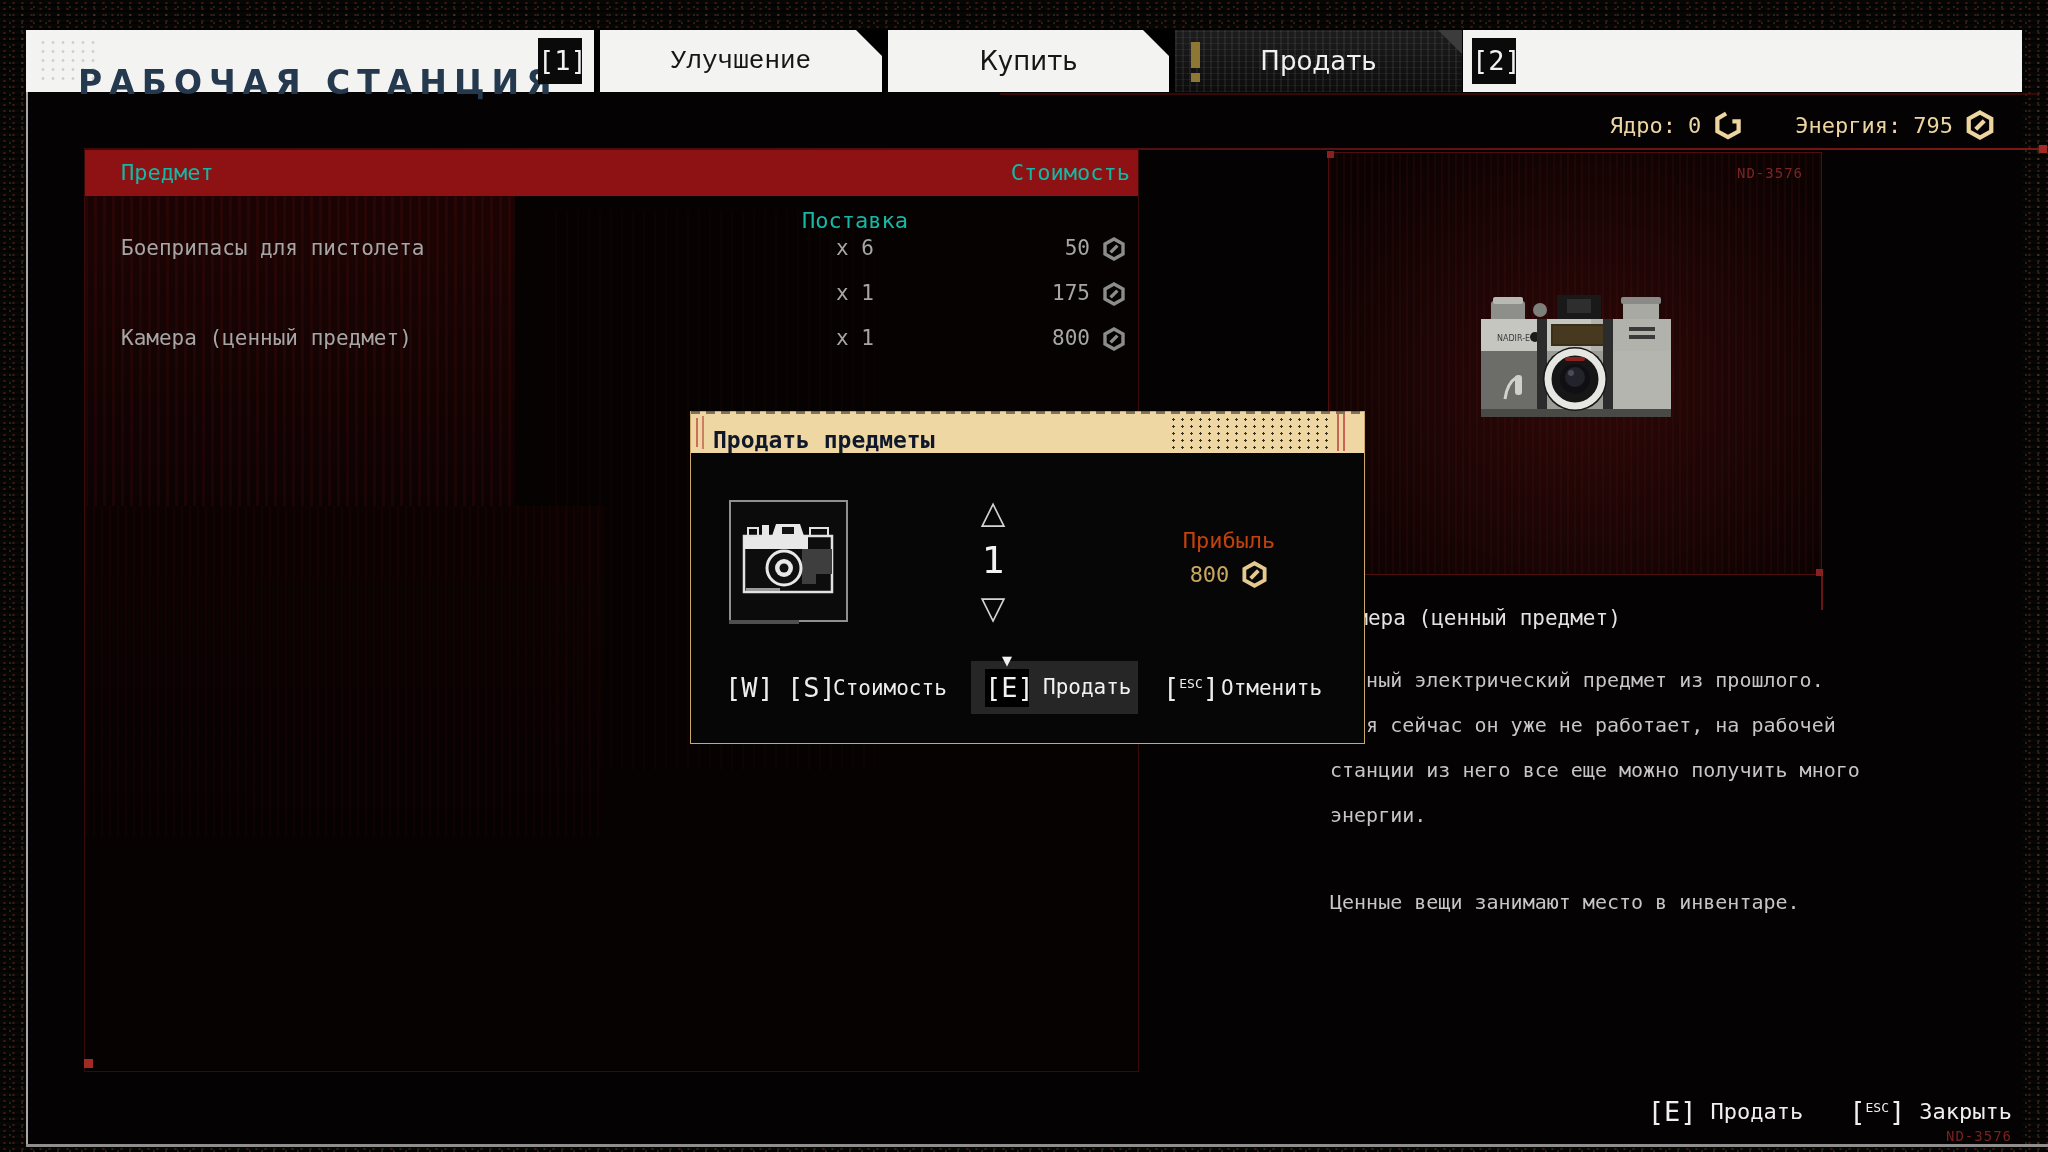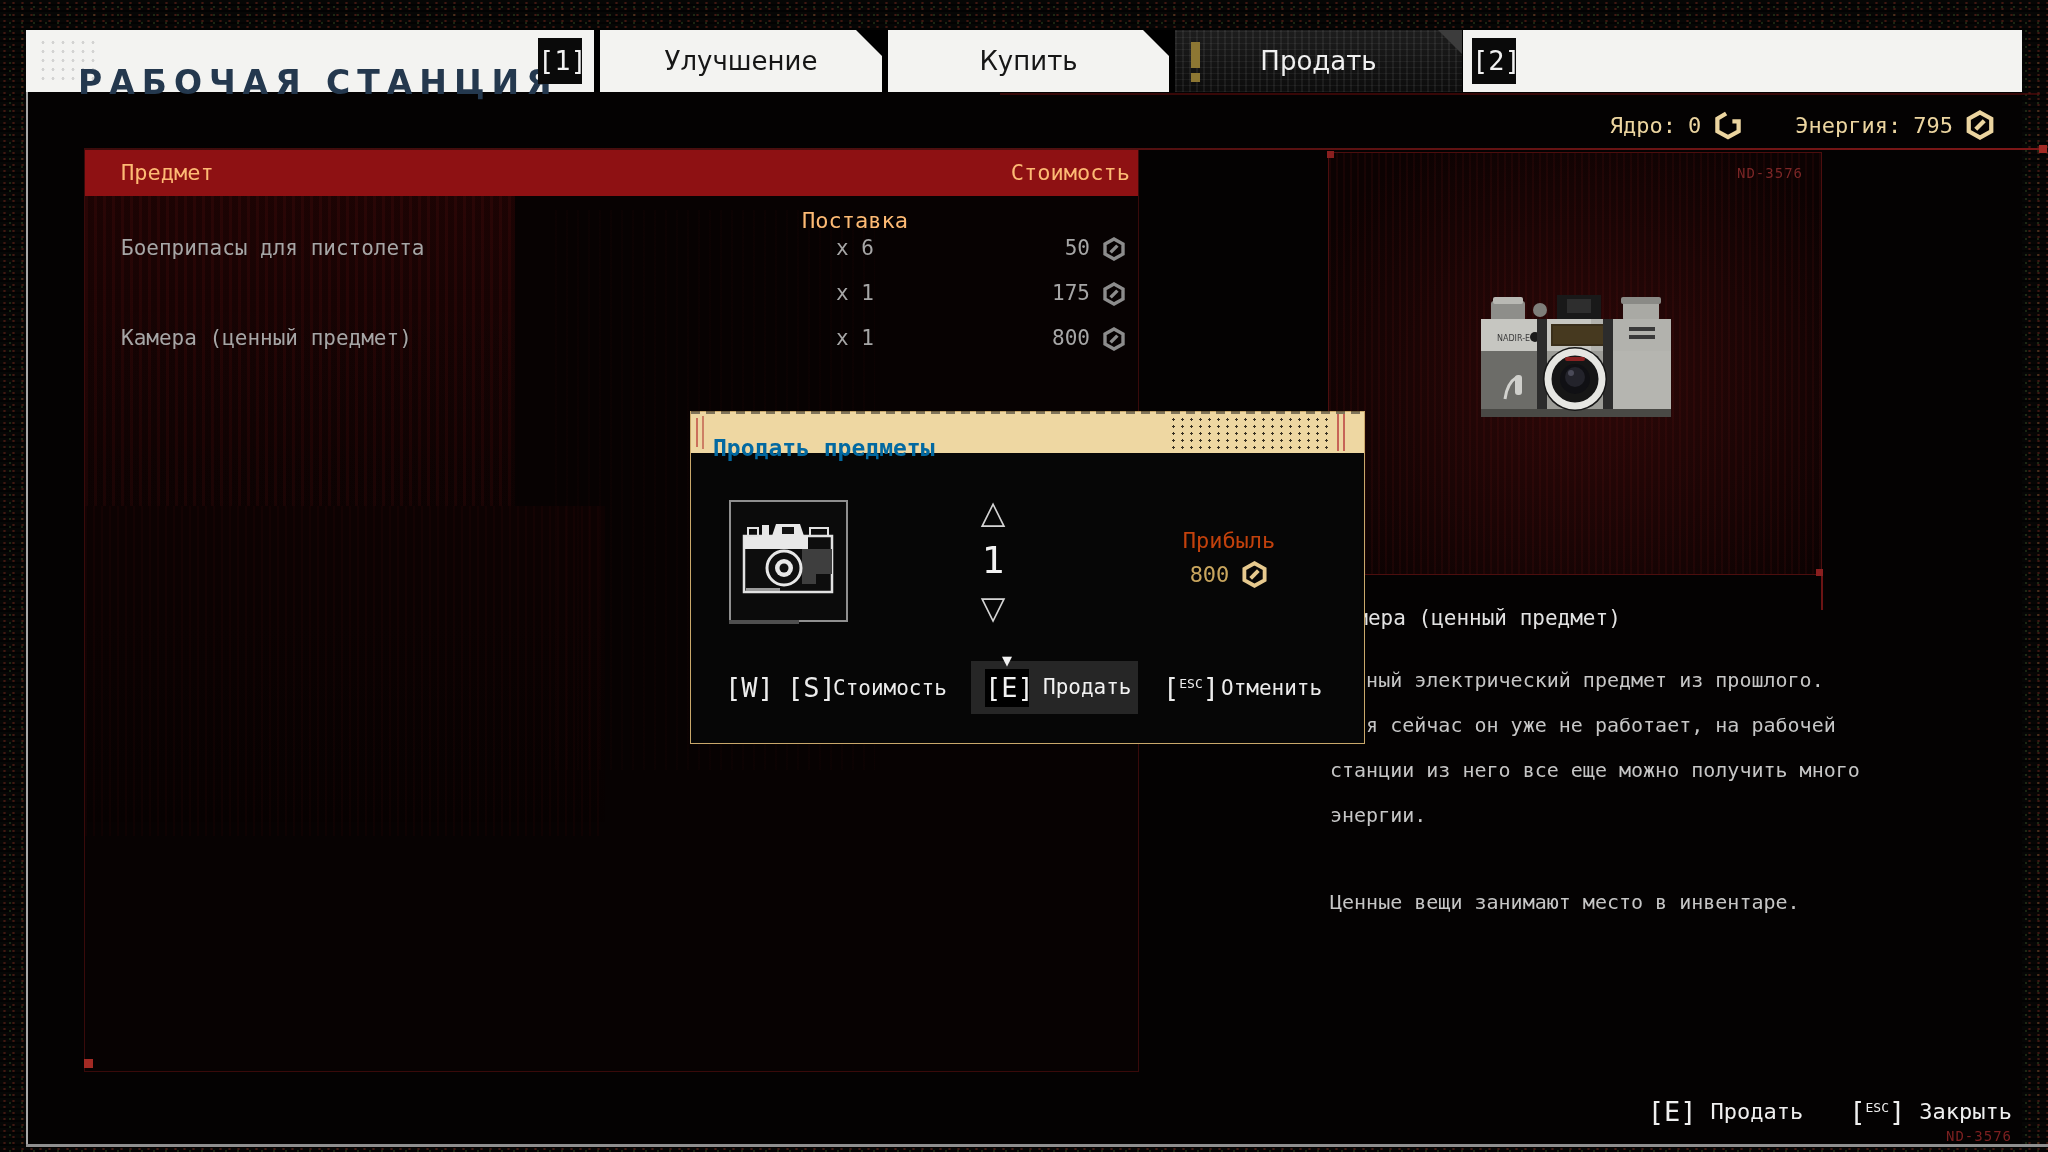--- a/index.html
+++ b/index.html
@@ -25,21 +25,21 @@
     background-image:radial-gradient(#b9b9b9 1.4px, transparent 1.6px);background-size:10px 9px;opacity:.55;}
   .page-title{position:absolute;left:52px;top:0;line-height:62px;font-family:"DejaVu Sans",sans-serif;
     font-weight:bold;font-size:33px;letter-spacing:7px;color:#24384e;white-space:nowrap;}
   .keycap{position:absolute;background:#0a0a0a;color:#f2f2f2;text-align:center;
     font-size:27px;line-height:46px;width:44px;height:46px;top:8px;}
   .kc1{left:512px;} .kc2{left:1446px;}
   .tab{position:absolute;top:0;height:62px;text-align:center;font-family:"DejaVu Sans",sans-serif;
     font-size:26px;line-height:62px;color:#161616;cursor:pointer;}
   .tab-white{background:#f3f3f1;}
   .tab-white::after{content:"";position:absolute;right:0;top:0;border-top:26px solid #000;border-left:26px solid transparent;}
-  .tab1{left:574px;width:282px;} .tab2{left:862px;width:281px;}
+  .tab1{left:574px;width:282px;font-family:Liberation Mono, monospace;} .tab2{left:862px;width:281px;}
   .tab-active{left:1149px;width:287px;color:#f0f0f0;background:
       repeating-linear-gradient(90deg, rgba(255,255,255,.06) 0 2px, transparent 2px 7px),
       repeating-linear-gradient(0deg, rgba(255,255,255,.05) 0 1px, transparent 1px 6px),
       linear-gradient(180deg,#1d1d1d,#0c0c0c);}
   .tab-active::after{content:"";position:absolute;right:0;top:0;border-top:24px solid #3c3c3c;border-left:24px solid transparent;}
   .seg-rest{left:1437px;width:559px;}
   .alert-marker{position:absolute;left:16px;top:12px;width:9px;height:38px;}
   .alert-marker .bar{position:absolute;left:0;top:0;width:9px;height:26px;background:#8d7733;}
   .alert-marker .dot{position:absolute;left:0;top:31px;width:9px;height:9px;background:#8d7733;}
 
@@ -57,21 +57,21 @@
     border:1px solid #390a0a;border-top:none;background:#070202;}
   .sell-tex1{position:absolute;left:0;top:46px;width:430px;height:310px;opacity:.8;background:
       repeating-linear-gradient(90deg, rgba(150,22,22,.16) 0 3px, rgba(60,8,8,.10) 3px 9px),
       linear-gradient(180deg, rgba(120,14,14,.22), rgba(40,6,6,.08));}
   .sell-tex2{position:absolute;left:0;top:356px;width:520px;height:330px;opacity:.55;background:
       repeating-linear-gradient(90deg, rgba(130,18,18,.12) 0 2px, transparent 2px 8px),
       linear-gradient(180deg, rgba(90,10,10,.14), transparent);}
   .sell-tex3{position:absolute;left:470px;top:60px;width:320px;height:560px;opacity:.4;background:
       repeating-linear-gradient(90deg, rgba(120,16,16,.10) 0 2px, transparent 2px 11px);}
   .corner-sq{position:absolute;left:-1px;bottom:3px;width:9px;height:9px;background:#a32a24;}
-  .sell-header{position:absolute;left:0;top:0;width:100%;height:46px;background:#8e1113;color:#fdba74;font-size:22px;}
+  .sell-header{position:absolute;left:0;top:0;width:100%;height:46px;background:#8e1113;color:#14b8a6;font-size:22px;}
   .sell-header .col-name{position:absolute;left:36px;line-height:46px;}
   .sell-header .col-supply{position:absolute;left:680px;width:180px;text-align:center;line-height:46px;margin-top:48px;}
   .sell-header .col-cost{position:absolute;right:8px;line-height:46px;}
   .sell-rows{position:absolute;left:0;top:76px;width:100%;}
   .sell-row{position:relative;height:45px;color:#a6a6a6;font-size:21px;cursor:pointer;}
   .sell-row .cell-name{position:absolute;left:36px;line-height:45px;}
   .sell-row .cell-supply{position:absolute;left:680px;width:180px;text-align:center;line-height:45px;}
   .sell-row .cell-cost{position:absolute;right:48px;line-height:45px;}
   .sell-row .hexi{position:absolute;right:12px;top:11px;width:24px;height:24px;color:#8c8c8c;}
 
@@ -90,21 +90,21 @@
   .details{position:absolute;left:1330px;top:606px;width:590px;color:#c6c6c6;}
   .details-title{position:absolute;left:0;top:0;font-size:21px;color:#e2e2e2;white-space:nowrap;}
   .details-desc{position:absolute;left:0;top:52px;font-size:20px;line-height:45px;white-space:pre-line;}
   .details-note{position:absolute;left:0;top:284px;font-size:20px;white-space:nowrap;}
 
   
   .modal{position:absolute;left:690px;top:411px;width:673px;height:331px;border:1px solid #c9a86b;background:#060606;}
   .modal-header{position:absolute;left:0;top:0;width:100%;height:41px;background:#eed7a2;}
   .modal-header::before{content:"";position:absolute;left:0;top:-1px;width:100%;height:3px;opacity:.5;
     background:repeating-linear-gradient(90deg,#111 0 9px, transparent 9px 15px);}
-  .modal-title{position:absolute;left:22px;top:16px;line-height:41px;font-size:23px;font-weight:bold;color:#0369a1;}
+  .modal-title{position:absolute;left:22px;top:8px;line-height:41px;font-size:23px;font-weight:bold;color:#0f172a;}
   .glitch-l{position:absolute;left:5px;top:6px;width:2px;height:29px;background:#c2554a;opacity:.8;}
   .glitch-l2{position:absolute;left:11px;top:4px;width:2px;height:33px;background:#b8453a;opacity:.6;}
   .hdr-dots{position:absolute;left:478px;top:4px;width:160px;height:33px;opacity:.85;
     background-image:radial-gradient(#17110a 1.4px, transparent 1.6px);background-size:9px 7px;}
   .hdr-redlines{position:absolute;left:646px;top:2px;width:10px;height:37px;
     background:repeating-linear-gradient(90deg,#c0504a 0 2px, transparent 2px 6px);opacity:.85;}
   .thumb-box{position:absolute;left:38px;top:88px;width:115px;height:118px;border:2px solid #8f8f8f;background:#0b0b0b;}
   .thumb-box::after{content:"";position:absolute;left:-2px;bottom:-4px;width:70px;height:4px;background:#4f4f4f;}
   .thumb-box svg{position:absolute;left:9px;top:20px;}
   .stepper-up,.stepper-down{position:absolute;left:274px;width:56px;height:36px;text-align:center;

